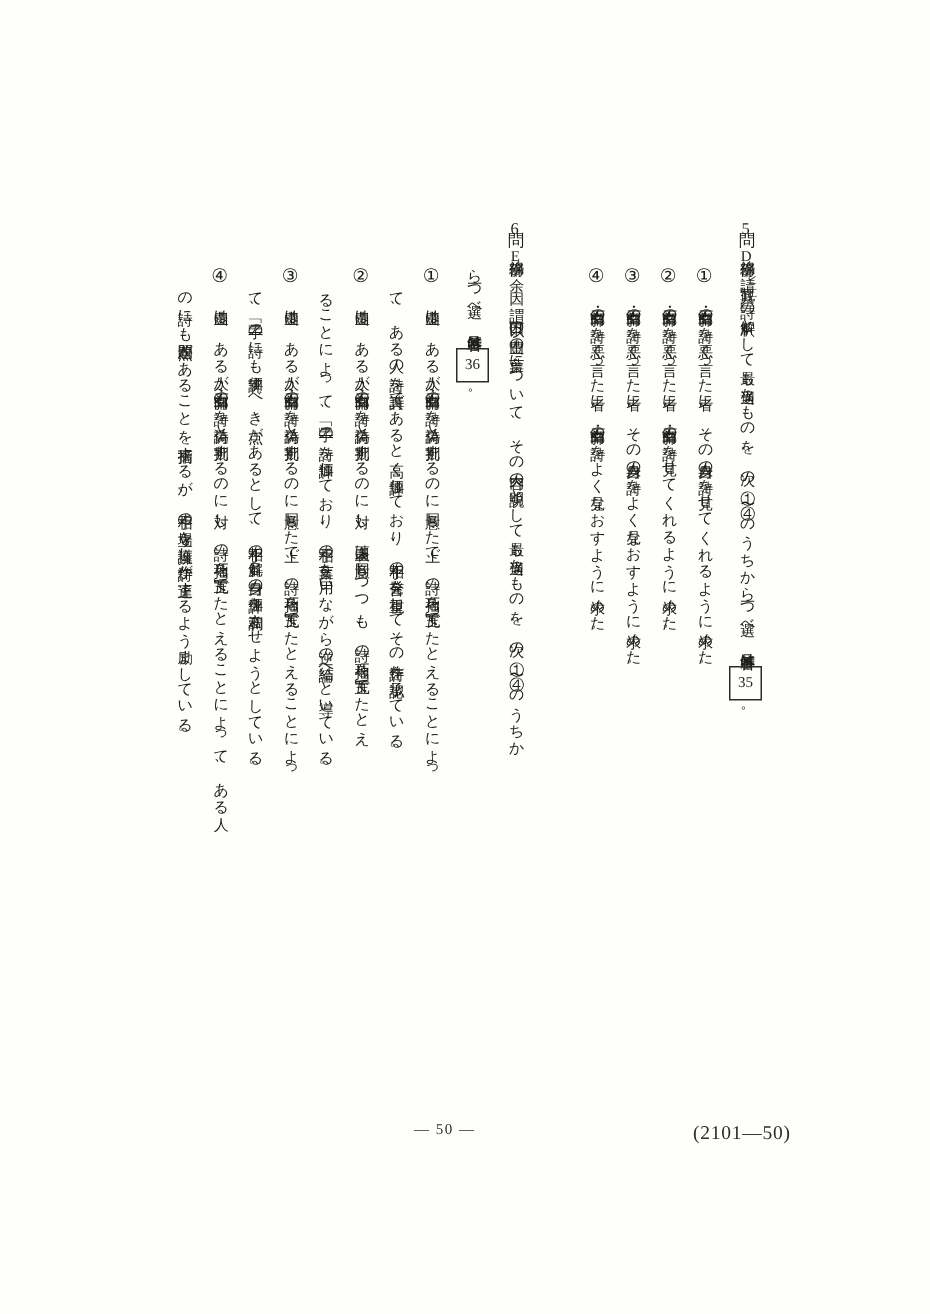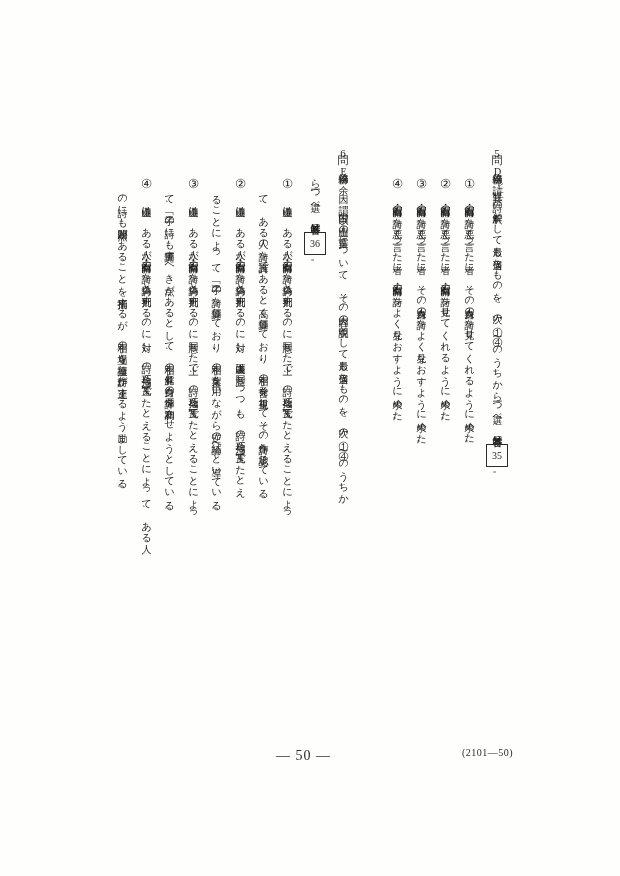--- a/index.html
+++ b/index.html
@@ -32,25 +32,25 @@
     display:inline-block; font-size:6.5px; line-height:7px;
     transform:translateX(3.5px);
   }
   .ansbox {
     display:inline-block; writing-mode:horizontal-tb; text-orientation:mixed;
     font-size:10px; line-height:1; border:1px solid #2b2b29;
     padding:6px 3px 5px 3px; margin:4px 0 2px 0; min-width:14px; text-align:center;
   }
   .footer-page {
     position:absolute; top:748px; left:276px;
-    font-size:14px; letter-spacing:1px; color:#2b2b29;
+    font-size:10px; letter-spacing:1px; color:#2b2b29;
   }
   .footer-code {
     position:absolute; top:747px; left:462px;
-    font-size:10px; letter-spacing:0.5px; color:#2b2b29;
+    font-size:13px; letter-spacing:0.5px; color:#2b2b29;
   }
 </style>
 </head>
 <body>
 
 <div class="sheet">
   <div class="vtext">
 
     <div class="col"><span class="qlabel">問5</span><span class="vgap6"></span><span>傍線部D「請</span><span class="kaeriten">レ</span><span>観</span><span class="kaeriten">二</span><span>其　詩</span><span class="kaeriten">一</span><span>」の解釈として最も適当なものを、次の①〜④のうちから一つ選べ。解答番号は</span><span class="ansbox">35</span><span>。</span></div>
 

